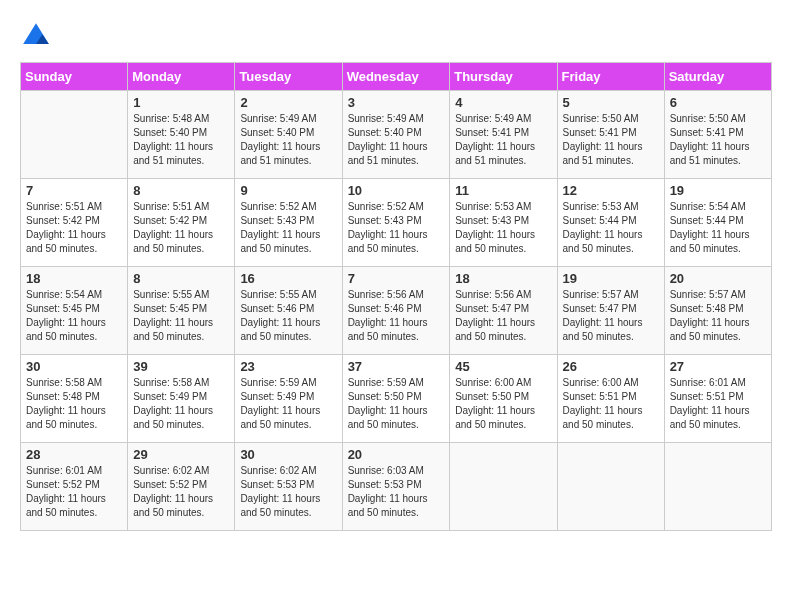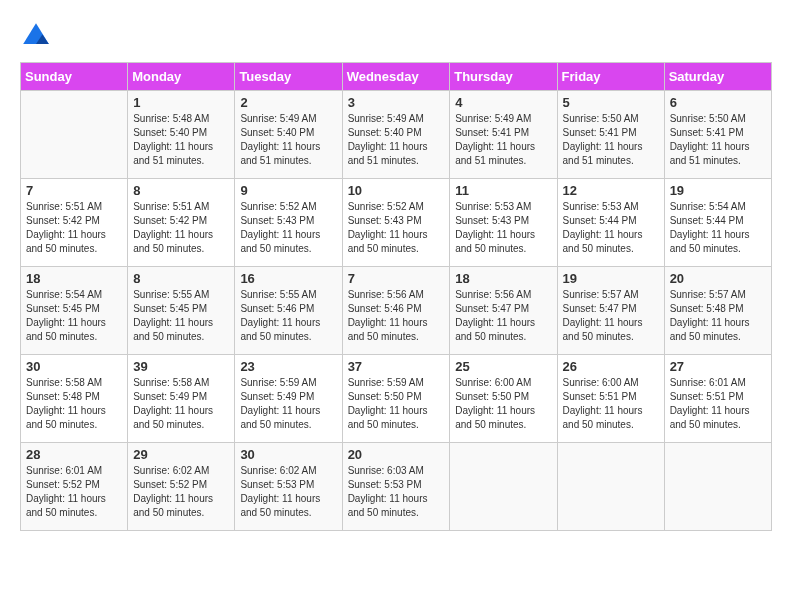--- a/index.html
+++ b/index.html
@@ -291,21 +291,21 @@
 and 50 minutes.</div>
         </td>
         <td>
           <span class="day-number">37</span>
           <div class="day-info" style="white-space: pre-line;">Sunrise: 5:59 AM
 Sunset: 5:50 PM
 Daylight: 11 hours
 and 50 minutes.</div>
         </td>
         <td>
-          <span class="day-number">25</span>
+          <span class="day-number">45</span>
           <div class="day-info" style="white-space: pre-line;">Sunrise: 6:00 AM
 Sunset: 5:50 PM
 Daylight: 11 hours
 and 50 minutes.</div>
         </td>
         <td>
           <span class="day-number">26</span>
           <div class="day-info" style="white-space: pre-line;">Sunrise: 6:00 AM
 Sunset: 5:51 PM
 Daylight: 11 hours

